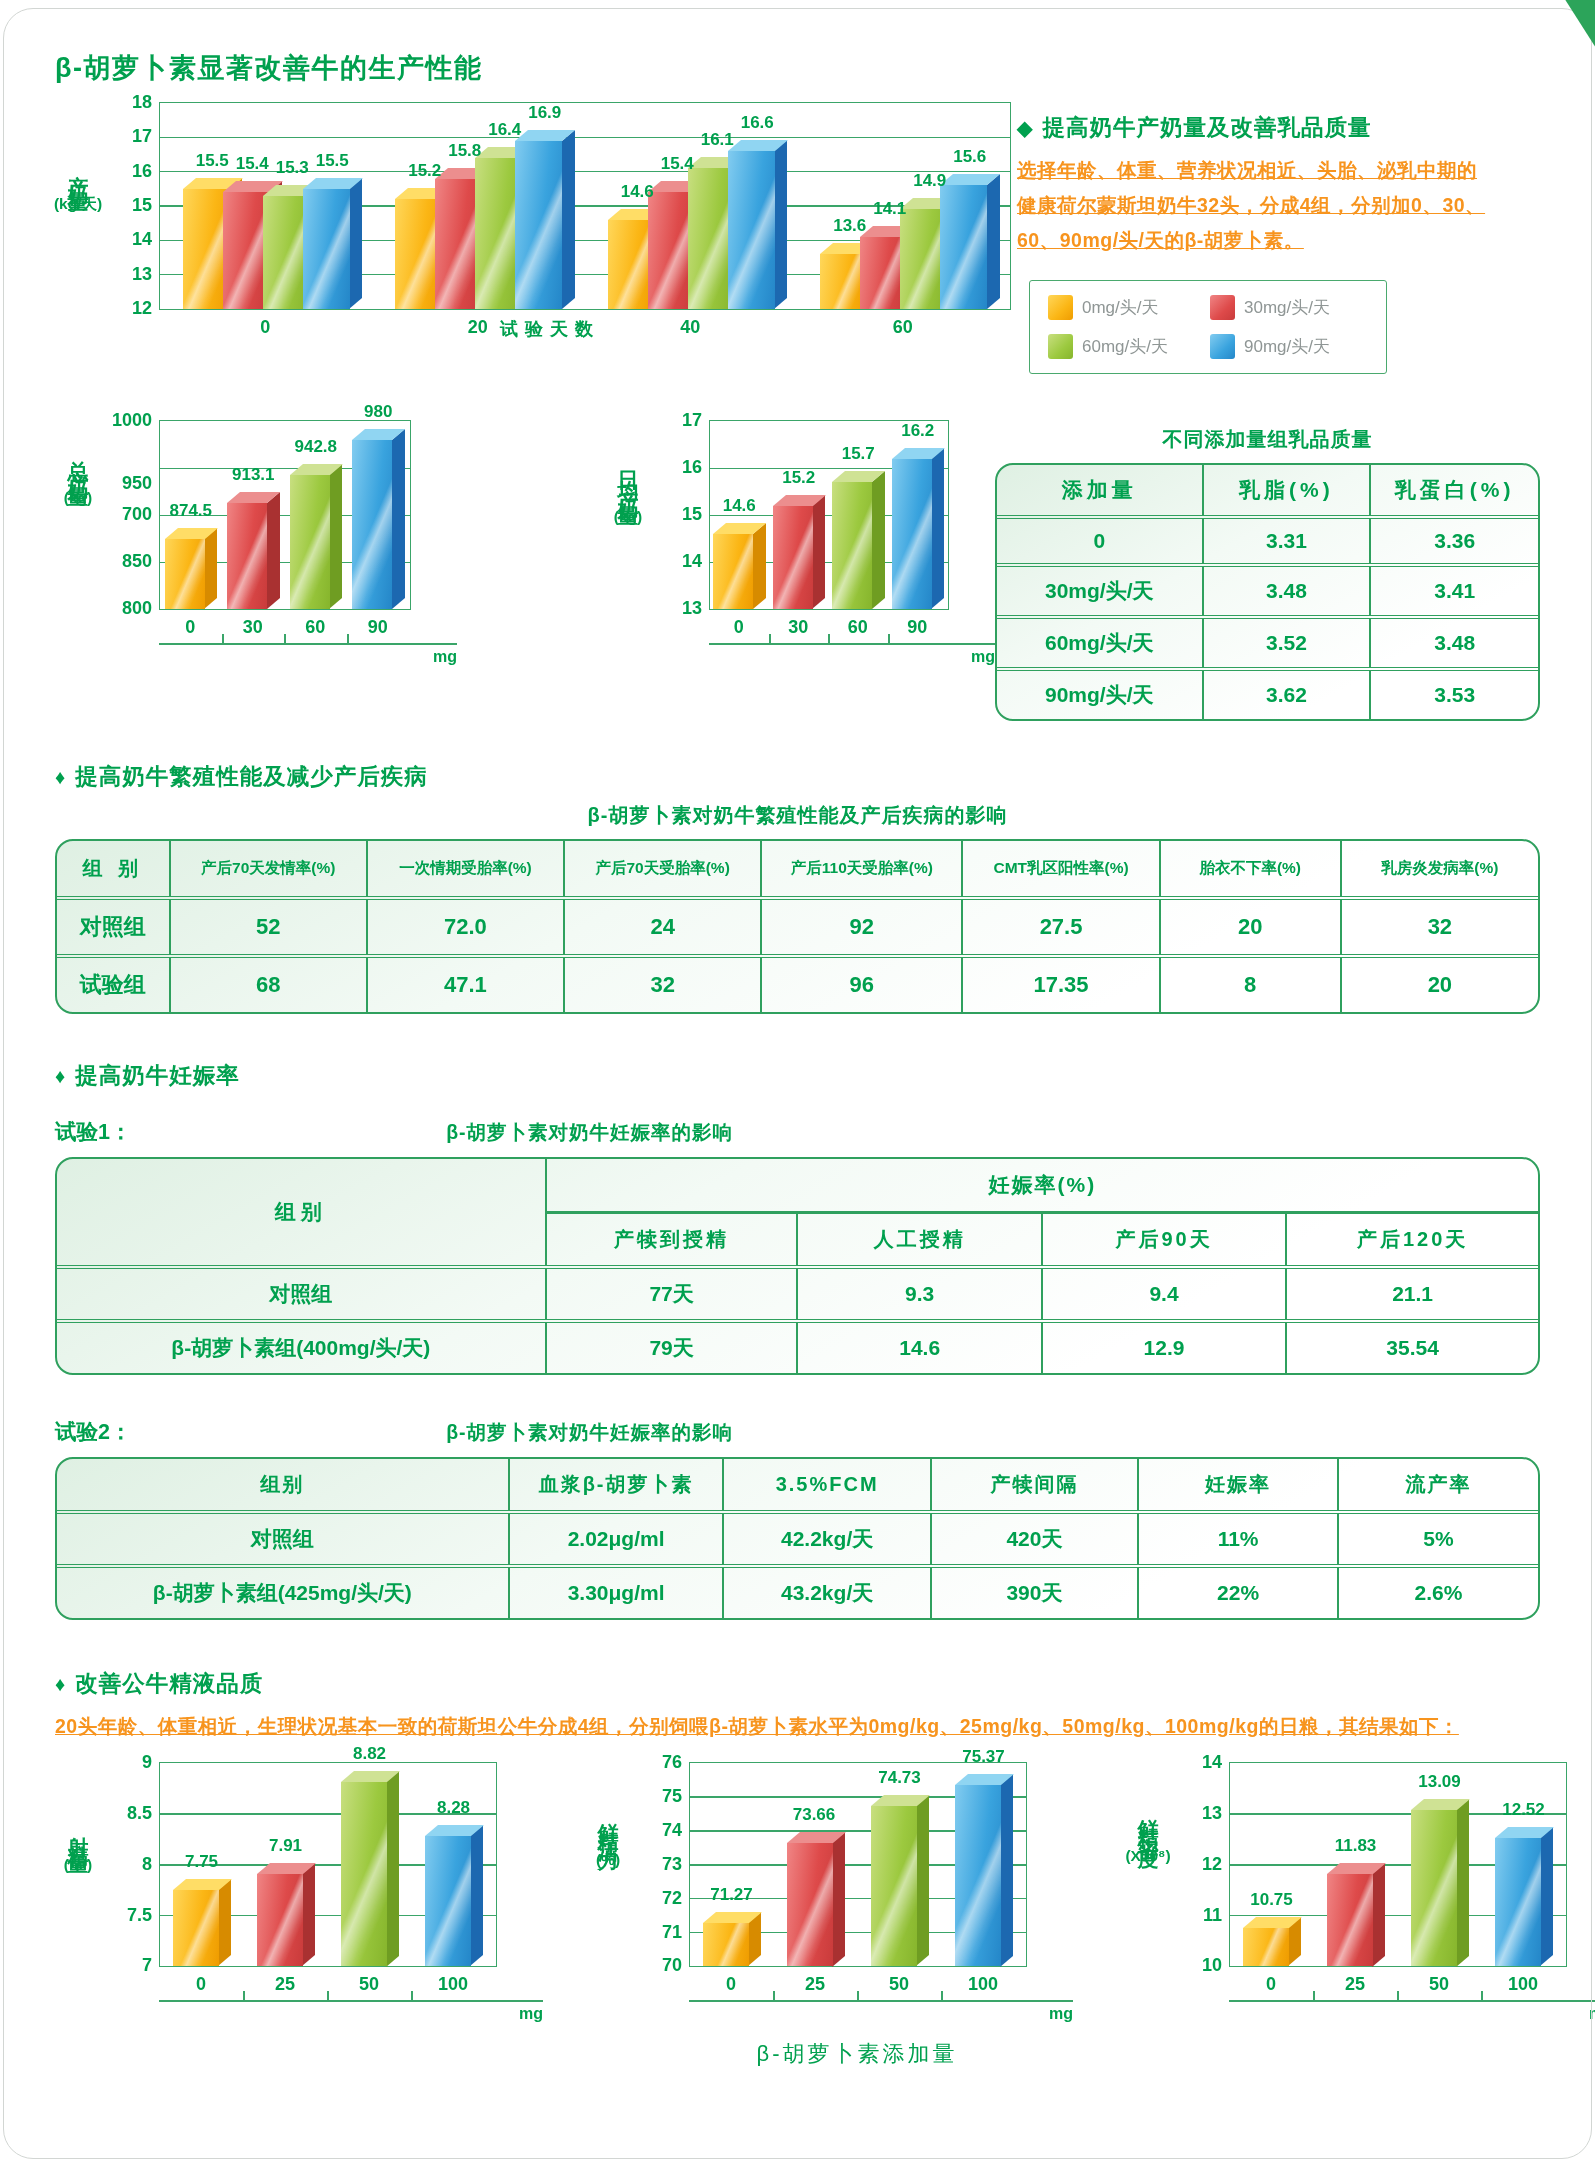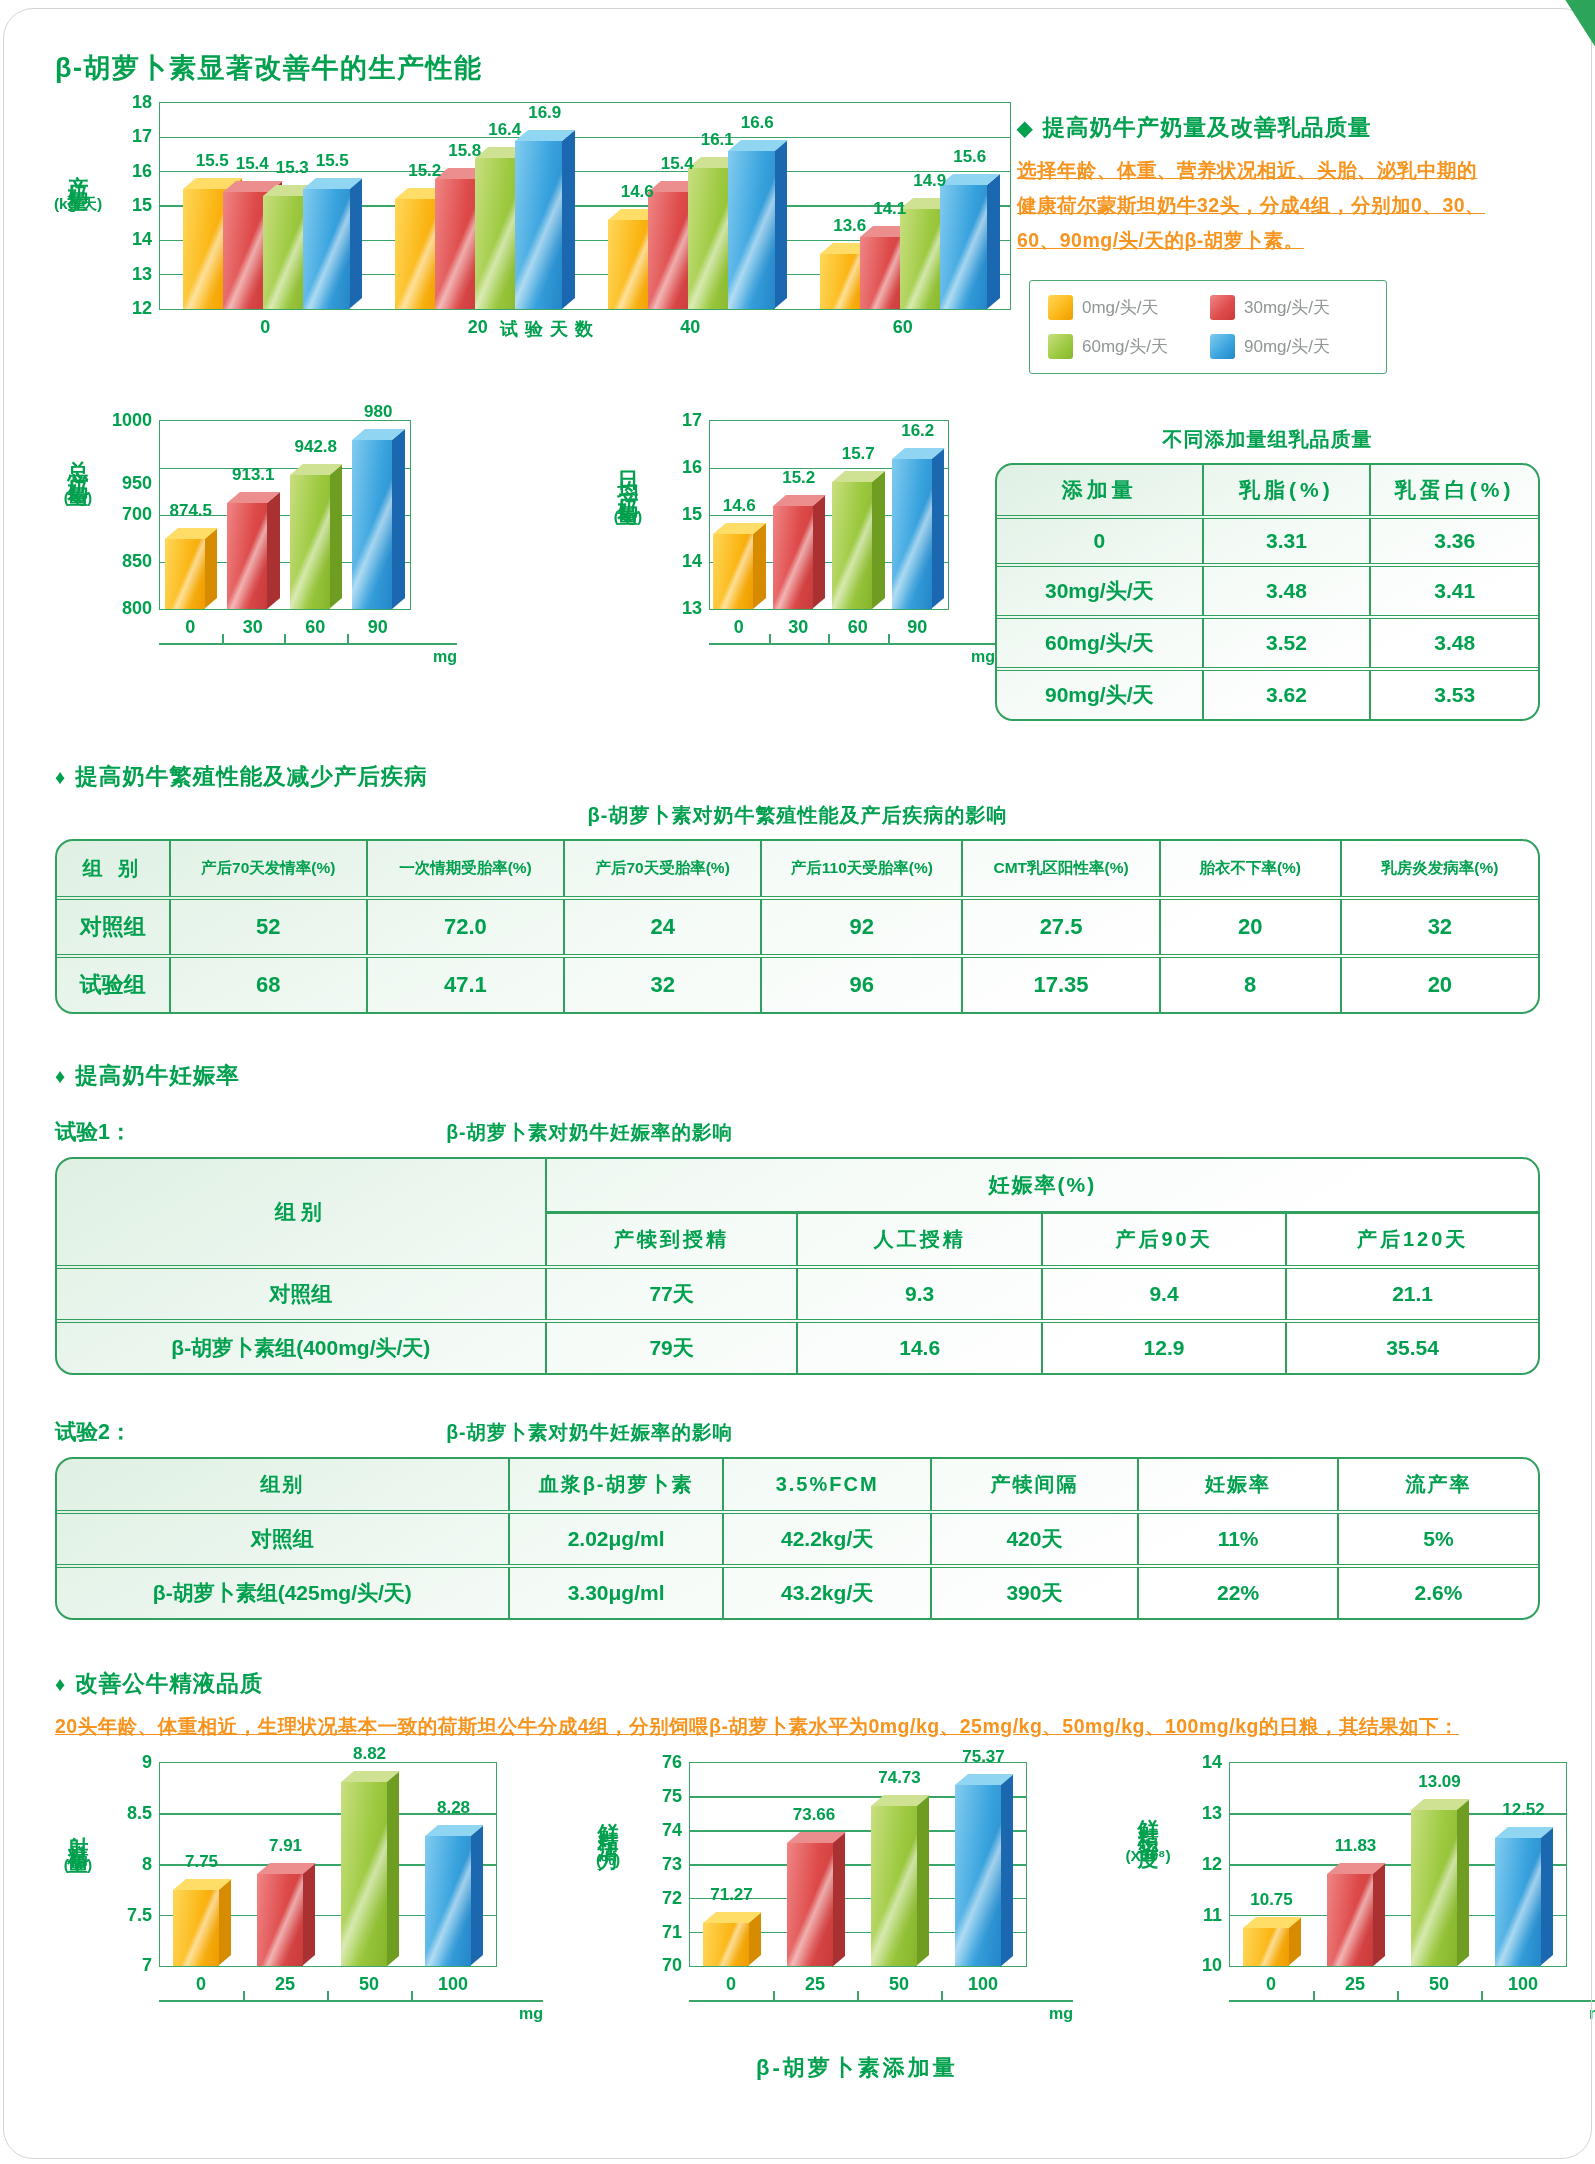--- a/index.html
+++ b/index.html
@@ -57,21 +57,21 @@
   .bar-front,.bar-top,.bar-side{position:absolute;}
   .bar-top{transform:skewX(-49.8deg);transform-origin:0 100%;}
   .bar-side{transform:skewY(-40.2deg);transform-origin:0 0;}
   .bar-label{position:absolute;width:70px;text-align:center;color:var(--green);font-weight:bold;font-size:17px;}
   .xrow{position:relative;height:33px;color:var(--green);font-weight:bold;font-size:18px;}
   .xrow.axisline{border-bottom:2px solid var(--grid);}
   .xtick-label{position:absolute;top:7px;transform:translateX(-50%);}
   .xboundary-tick{position:absolute;bottom:0;width:2px;height:9px;background:var(--grid);}
   .xlabel-inline{position:absolute;left:46%;top:7px;transform:translateX(-50%);letter-spacing:7px;}
   .xunit{text-align:right;color:var(--green);font-weight:bold;font-size:16px;margin-top:3px;}
-  .xlabel-below{text-align:center;color:var(--green);font-weight:bold;font-size:22px;letter-spacing:3px;margin-top:30px;}
+  .xlabel-below{text-align:center;color:var(--green);font-weight:normal;font-size:22px;letter-spacing:3px;margin-top:16px;}
 
   
   .tbl-wrap{border:2.5px solid var(--tb);border-radius:18px;overflow:hidden;
             background:linear-gradient(150deg,#dff0e3 0%,#f3faf5 38%,#ffffff 75%);}
   .tbl-wrap table{width:100%;border-collapse:collapse;}
   .tbl-wrap th,.tbl-wrap td{text-align:center;color:var(--green);padding:9px 4px;}
   .tbl-wrap th{font-weight:bold;}
   .tbl-wrap td{font-weight:bold;}
   .tbl-wrap th + th, .tbl-wrap td + td{border-left:2px solid var(--tb);}
   .tbl-wrap tbody td{border-top:4px double var(--tb);}

